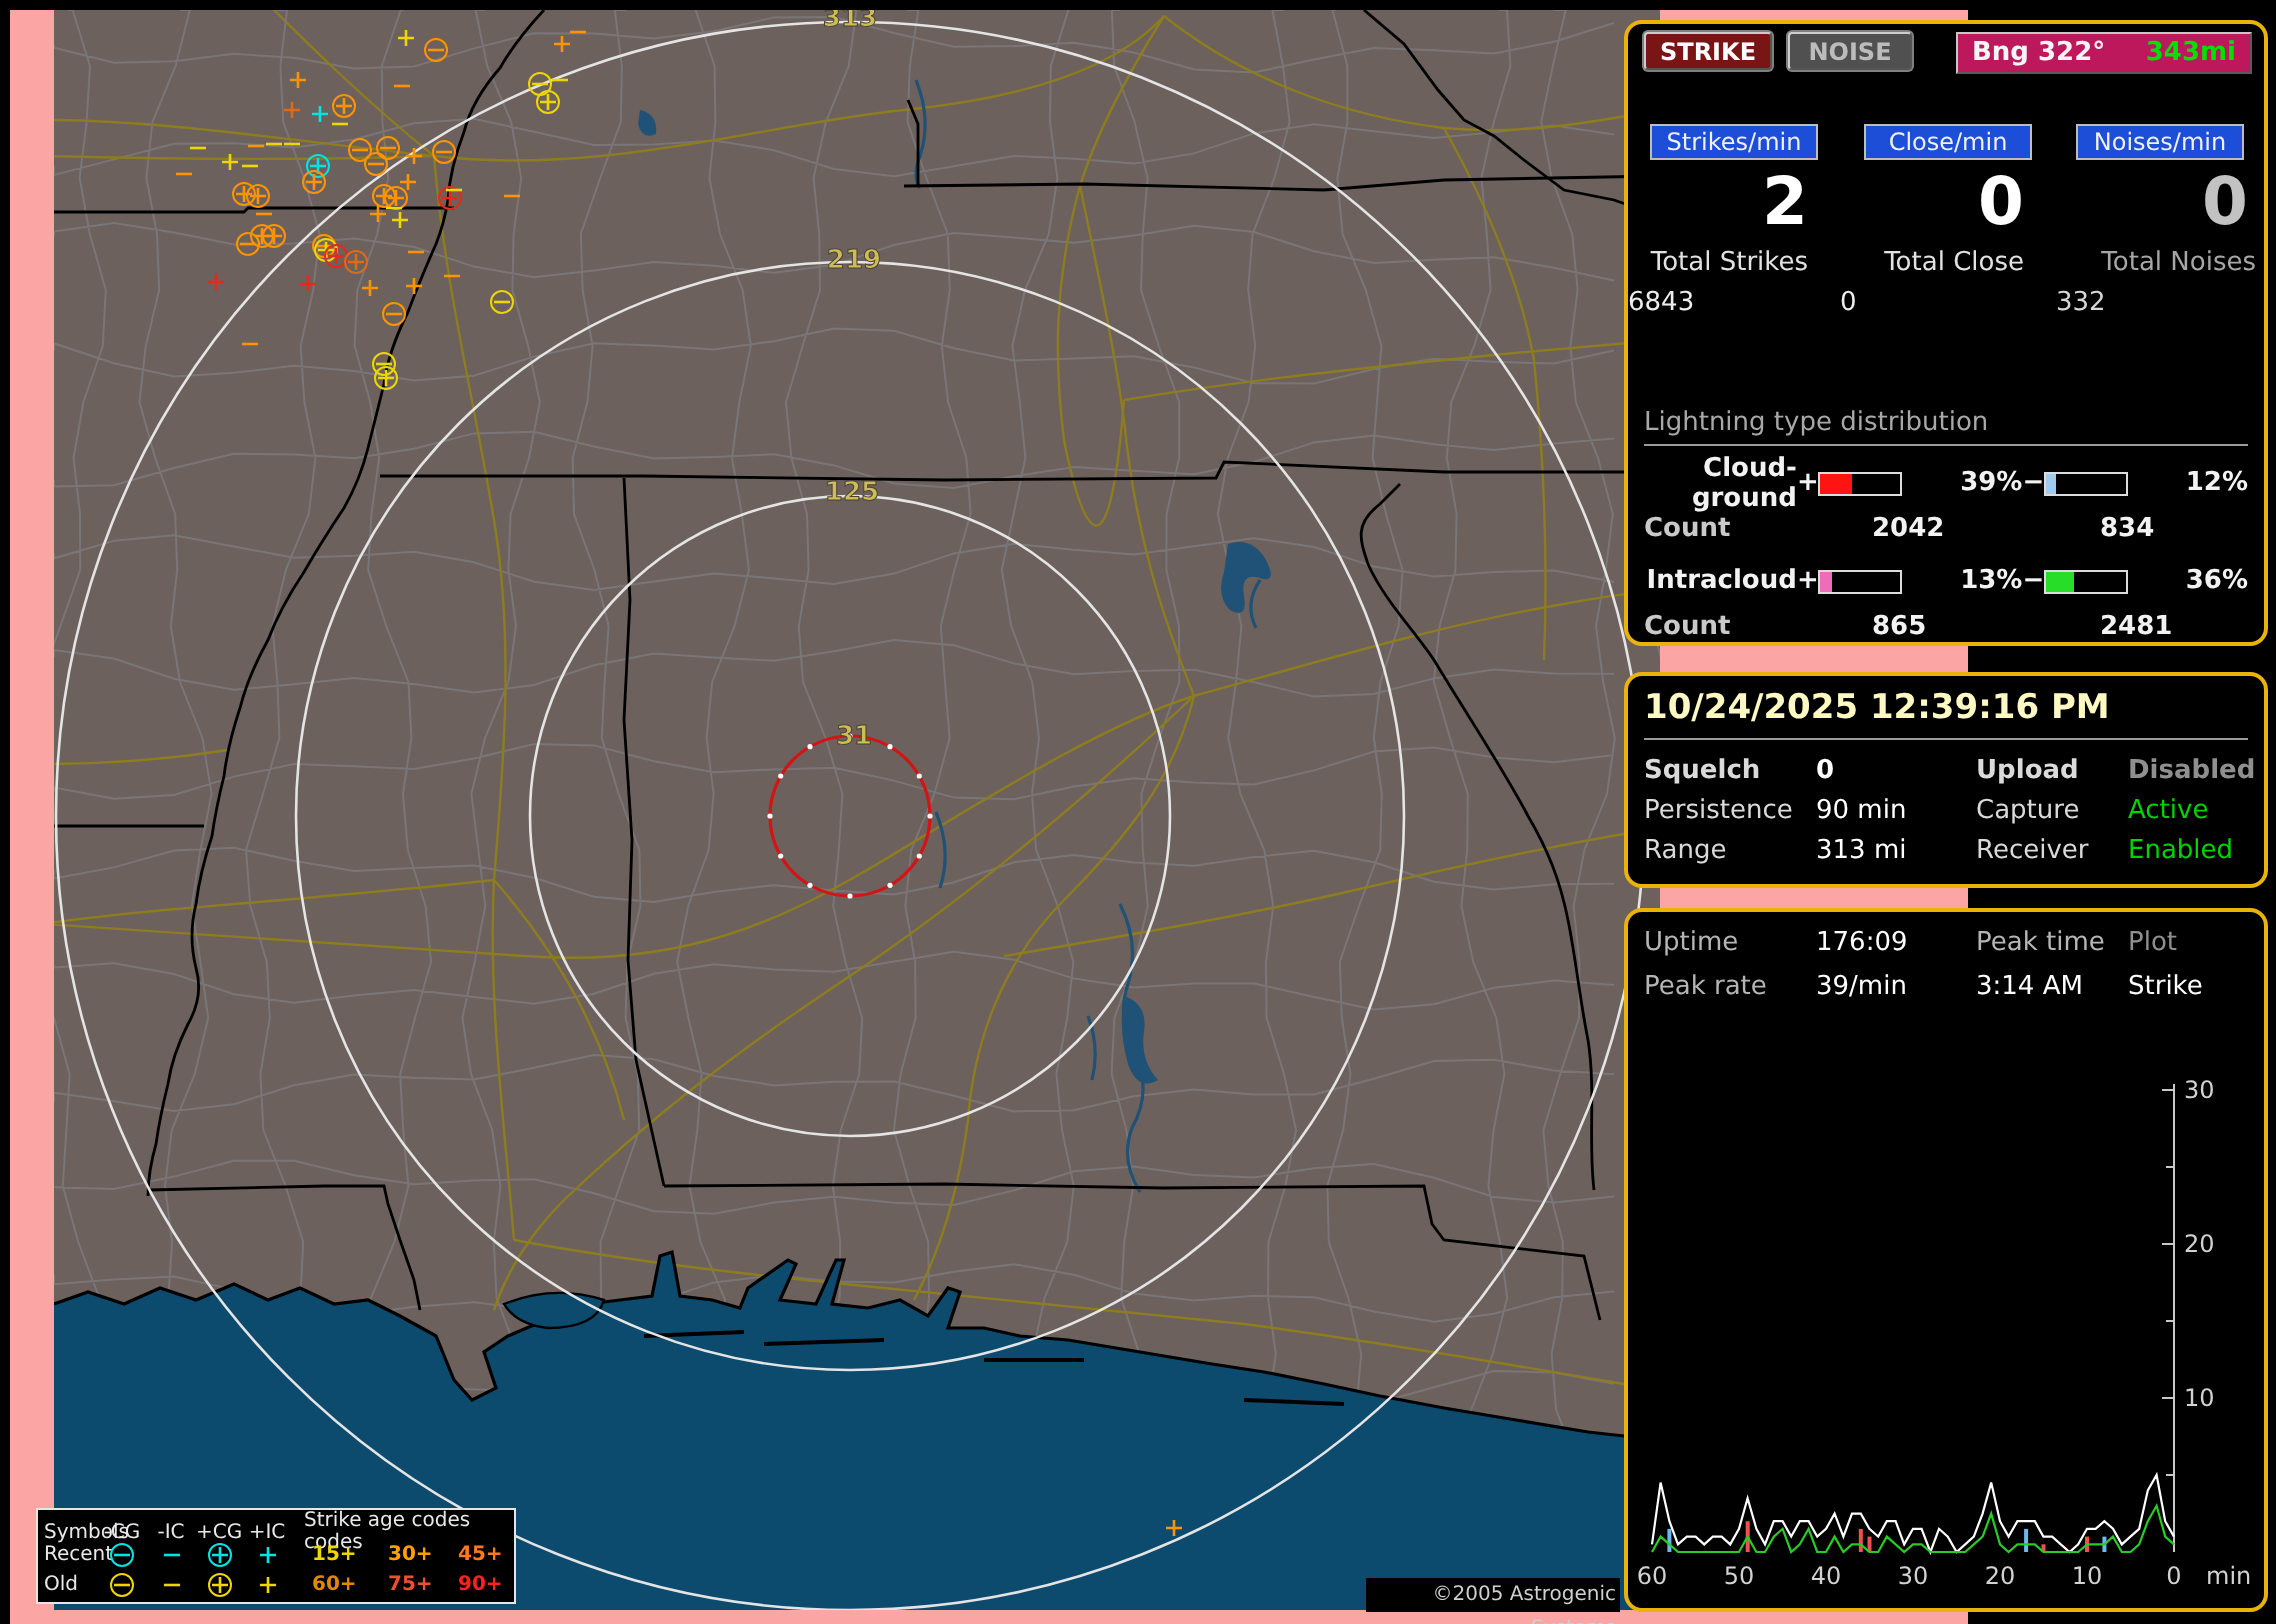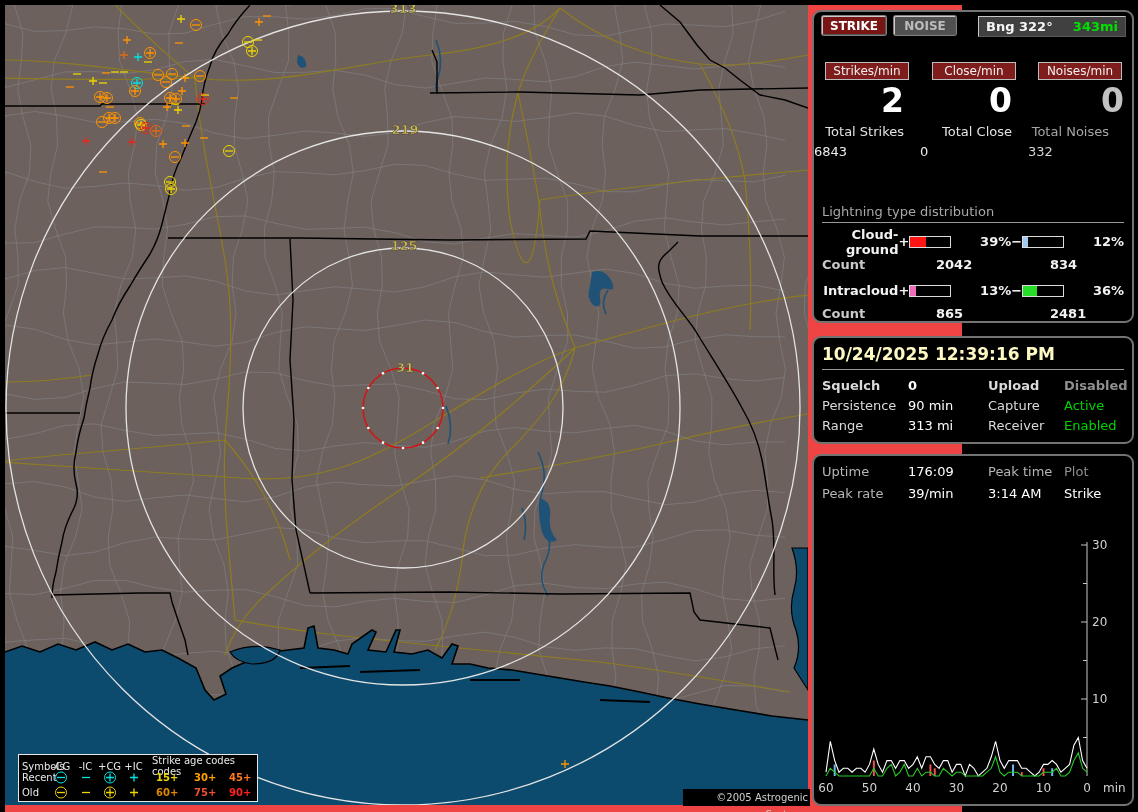--- a/index.html
+++ b/index.html
@@ -1,46 +1,46 @@
 <!DOCTYPE html>
 <html><head>
 <meta charset="utf-8">
 <style>
   html,body{margin:0;padding:0;background:#000;}
   body{width:1138px;height:812px;position:relative;overflow:hidden;
        font-family:"DejaVu Sans","Liberation Sans",sans-serif;}
-  .map-area{position:absolute;left:5px;top:5px;width:957px;height:807px;background:#ef4444;}
+  .map-area{position:absolute;left:5px;top:5px;width:957px;height:807px;background:#fca5a5;padding-left:22px;}
   #map{display:block;}
   
   .box{position:absolute;left:812px;width:318px;background:#000;
-       border:2px solid #737373;border-radius:9px;}
+       border:2px solid #eab308;border-radius:9px;}
   .box1{top:10px;height:309px;}
   .box2{top:336px;height:104px;}
   .box3{top:454px;height:348px;}
   .btnrow{position:absolute;left:0;top:4px;width:100%;height:22px;}
   .btn{position:absolute;top:0;height:19px;font-weight:bold;font-size:12px;
        border:1px solid;border-color:#cccccc #555 #555 #cccccc;
        box-shadow:0 0 0 1px #808080;border-radius:2px;cursor:pointer;
        font-family:inherit;padding:0 6px;}
   .btn.strike{left:8px;width:64px;background:#7a1515;color:#fff;}
   .btn.noise{left:80px;width:62px;background:#505050;color:#bcbcbc;}
-  .bng{position:absolute;right:6px;top:0;width:132px;height:19px;background:#404040;
+  .bng{position:absolute;right:6px;top:0;width:132px;height:19px;background:#be185d;
        border:1px solid;border-color:#c8c8c8 #5a5a5a #5a5a5a #c8c8c8;
        display:flex;justify-content:space-between;align-items:center;
        padding:0 7px;font-size:13px;font-weight:bold;}
   .bng .b1{color:#f5f5f5;} .bng .b2{color:#00e000;}
   .rates{position:absolute;left:0;top:50px;width:100%;display:grid;
          grid-template-columns:106px 108px 104px;}
-  .chip{justify-self:center;width:82px;height:16px;background:#7f1d1d;color:#f0f0f0;
+  .chip{justify-self:center;width:82px;height:16px;background:#1d4ed8;color:#f0f0f0;
         border:1px solid #bdbdbd;font-size:12px;text-align:center;line-height:16px;}
   .bigval{font-size:33px;font-weight:bold;color:#fff;text-align:right;line-height:38px;
           padding-right:16px;margin-top:2px;}
   .c3 .bigval{color:#c2c2c2;padding-right:8px;}
   .tlabel{font-size:13px;color:#e2e2e2;text-align:right;padding-right:16px;margin-top:4px;}
-  .c3 .tlabel{color:#a6a6a6;padding-right:23px;}
+  .c3 .tlabel{color:#a6a6a6;padding-right:4px;}
   .tval{font-size:13px;color:#ededed;text-align:left;padding-right:16px;margin-top:5px;}
   .c3 .tval{color:#d6d6d6;padding-right:8px;}
   .dist{position:absolute;left:8px;top:192px;width:302px;}
   .dtitle{color:#a8a8a8;font-size:13px;border-bottom:1px solid #9a9a9a;padding-bottom:3px;}
   .drow{display:flex;align-items:center;margin-top:11px;height:15px;}
   .dlabel{width:100px;font-weight:bold;color:#f2f2f2;font-size:13px;text-align:right;}
   .sign{width:14px;color:#f2f2f2;font-weight:bold;font-size:13px;}
   .bar{width:52px;height:10px;border:1px solid #dcdcdc;background:#000;margin-right:5px;}
   .bar .fill{display:block;height:100%;}
   .pct{font-weight:bold;color:#f2f2f2;font-size:13px;margin-left:24px;}

